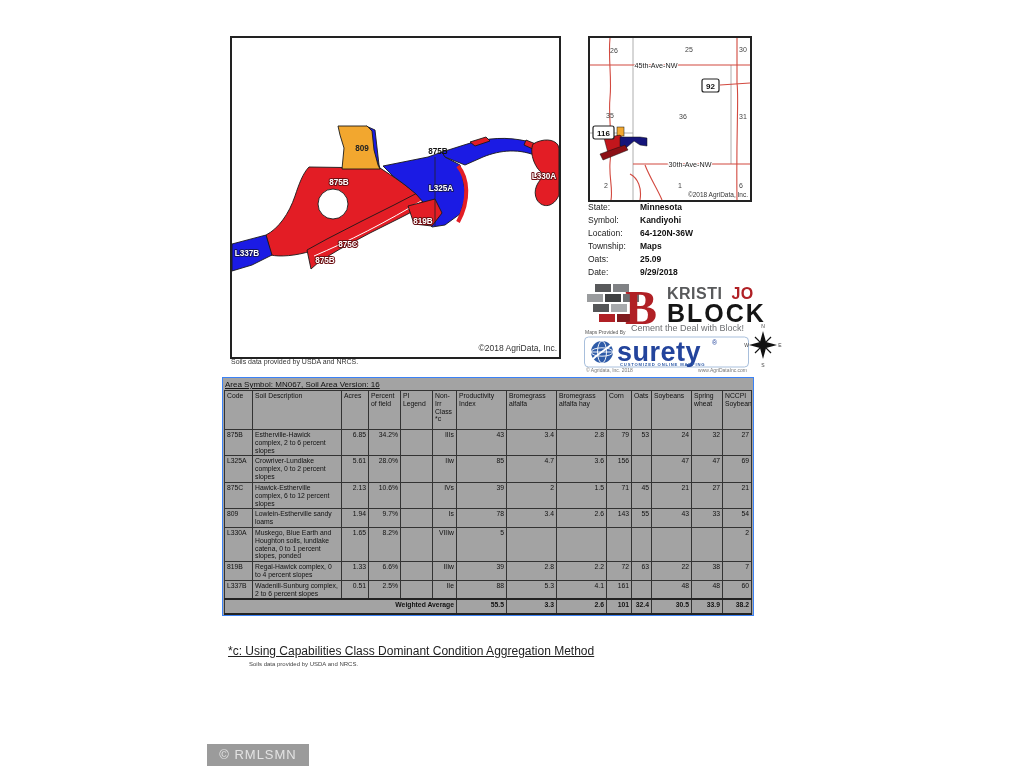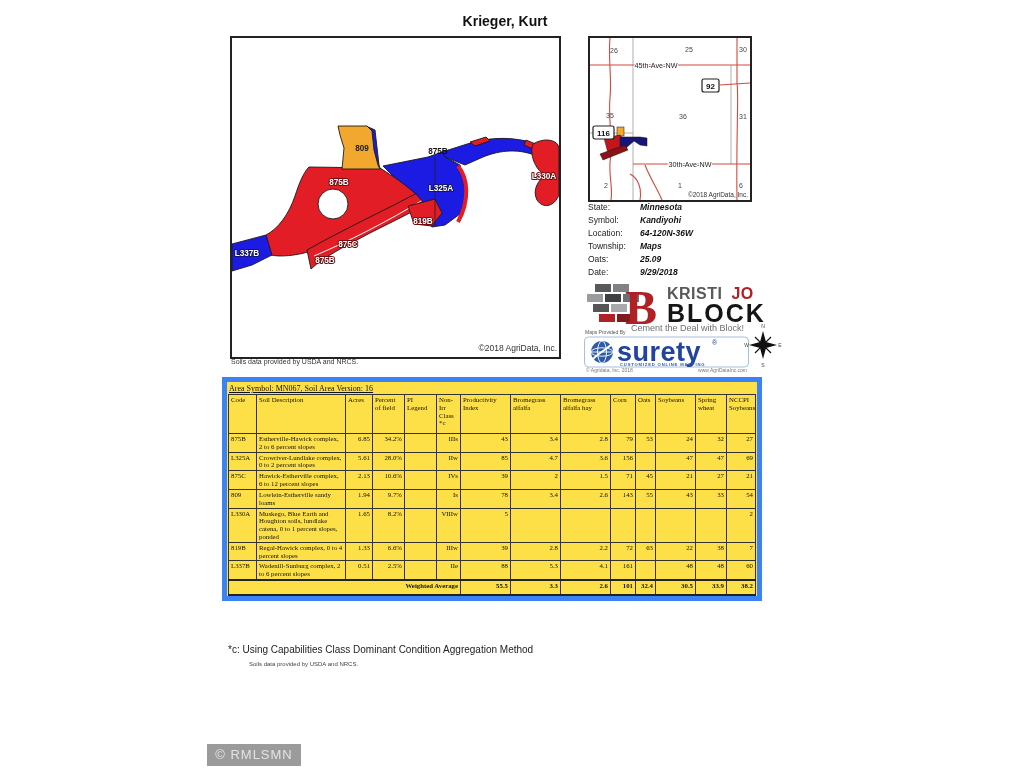--- a/index.html
+++ b/index.html
@@ -8,45 +8,44 @@
   .abs{position:absolute;}
   #title{left:230px;top:13px;width:550px;text-align:center;font-size:14px;font-weight:bold;color:#111;}
   #main-map{left:230px;top:36px;width:327px;height:319px;border:2px solid #222;background:#fff;}
   #main-map svg{display:block;width:100%;height:100%;}
   #main-map-note{left:231px;top:358px;font-size:7px;color:#333;}
   #locator{left:588px;top:36px;width:160px;height:162px;border:2px solid #222;background:#fff;}
   #locator svg{display:block;width:100%;height:100%;}
   #prop-info{left:588px;top:201px;width:175px;font-size:8.5px;}
   .prop-row{display:flex;height:13px;line-height:13px;}
   .prop-row .pl{width:52px;color:#222;}
-  .prop-row .pv{font-weight:bold;color:#111;font-style:italic;}
+  .prop-row .pv{font-weight:bold;color:#111;}
   #kjb{left:583px;top:282px;width:195px;height:50px;}
   #surety{left:584px;top:329px;width:168px;height:44px;}
   #compass{left:744px;top:320px;width:40px;height:48px;}
-  #table-wrap{left:222px;top:377px;width:530px;border:5px solid #3b82f6;background:#fde047;font-family:Liberation Serif, serif;}
+  #table-wrap{left:222px;top:377px;width:530px;border:1px solid #3b82f6;background:#a3a3a3;}
   #area-line{font-size:8px;text-decoration:underline;padding:2px 2px 1px 2px;color:#111;}
   table{border-collapse:collapse;table-layout:fixed;width:527px;margin-left:1px;font-size:6.8px;line-height:1.15;color:#111;}
   th,td{border:1px solid #333;padding:1px 2px;vertical-align:top;overflow:hidden;}
   th{font-weight:normal;text-align:left;height:36px;}
   td.tl{text-align:left;}
   td.tr{text-align:right;}
   td.legend{padding:0;}
   td.legend .sw{margin:0 4px;height:100%;min-height:100%;}
   tr.wa td{font-weight:bold;border-top:2px solid #222;border-bottom:2px solid #222;height:11px;}
-  #footnote{left:228px;top:644px;font-size:10px;color:#222;}
+  #footnote{left:228px;top:644px;font-size:12px;color:#222;text-decoration:underline;}
   #small-note{left:249px;top:661px;font-size:6px;color:#444;}
-  #watermark{left:207px;top:744px;width:94px;height:22px;background:#9b9b9b;color:#e3e3e3;
+  #watermark{left:207px;top:744px;width:102px;height:22px;background:#9b9b9b;color:#e3e3e3;
              font-size:13px;line-height:22px;text-align:center;letter-spacing:1px;}
 </style>
 </head>
 <body>
 
 <div id="page">
 
-  <div id="title" class="abs">Krieger, Kurt</div>
 
   <div id="main-map" class="abs">
     <svg viewBox="0 0 327 319">
       <g stroke="#1a1a1a" stroke-width="0.9">
 
         <path fill-rule="evenodd" fill="#e31d25" d="M34,197 C46,191 57,176 63,158 C67,146 71,135 77,129 L148,130 C162,139 175,148 185,156 L194,163 L163,168 C149,175 136,183 124,192 C110,201 95,208 79,213 C64,218 47,219 39,217 Z
              M116,166 a15,15 0 1,1 -30,0 a15,15 0 1,1 30,0 Z"></path>
 
         <path fill="#e31d25" d="M75,212 L95,201 L130,183 L162,167 L191,152 L199,158 L199,164 L168,180 L138,195 L108,211 L88,223 L79,231 Z"></path>
         <path d="M82,218 C115,204 155,184 194,160 M90,224 C122,209 162,188 198,166" stroke="#fff" stroke-width="1" fill="none"></path>

